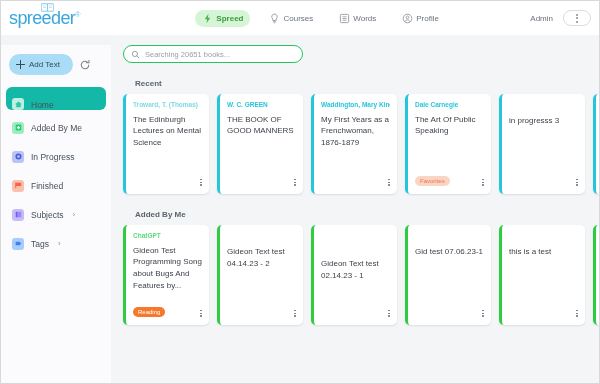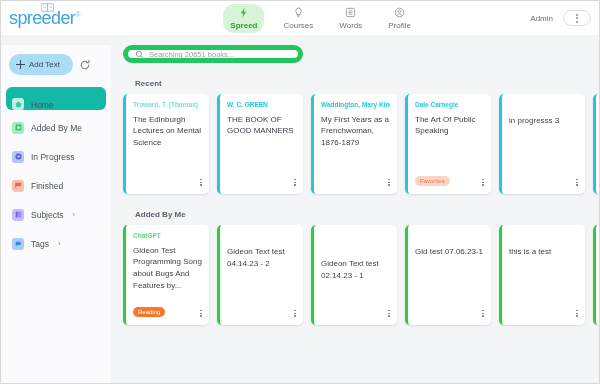--- a/index.html
+++ b/index.html
@@ -55,21 +55,20 @@
     gap: 12px;
   }
   .nav-item {
     display: flex; align-items: center;
     gap: 3px;
     font-size: 8px;
     color: #6b7280;
     padding: 3px 7px;
     border-radius: 11px;
     white-space: nowrap;
-    flex-direction: column;
   }
   .nav-item.active {
     background: #d6f5d6;
     color: #3a9c3a;
     font-weight: bold;
   }
   .nav-icon { width: 11px; height: 11px; display: block; }
 
   .nav-right {
     display: flex; align-items: center;
@@ -142,21 +141,21 @@
   .main {
     position: absolute; top: 34px; left: 110px;
     width: 490px; height: 350px;
     background: #f4f5f7;
     overflow: hidden;
   }
   .searchbar {
     margin: 10px 0 12px 12px;
     width: 180px; height: 18px;
     background: #fff;
-    border: 5px solid #22c55e;
+    border: 1px solid #22c55e;
     border-radius: 10px;
     display: flex; align-items: center;
     gap: 5px; padding-left: 7px;
   }
   .search-ico { width: 9px; height: 9px; flex: none; }
   .search-ph { font-size: 7.5px; color: #9aa0a6; }
 
   .section-title {
     font-size: 8px; font-weight: bold;
     color: #5b6470;

